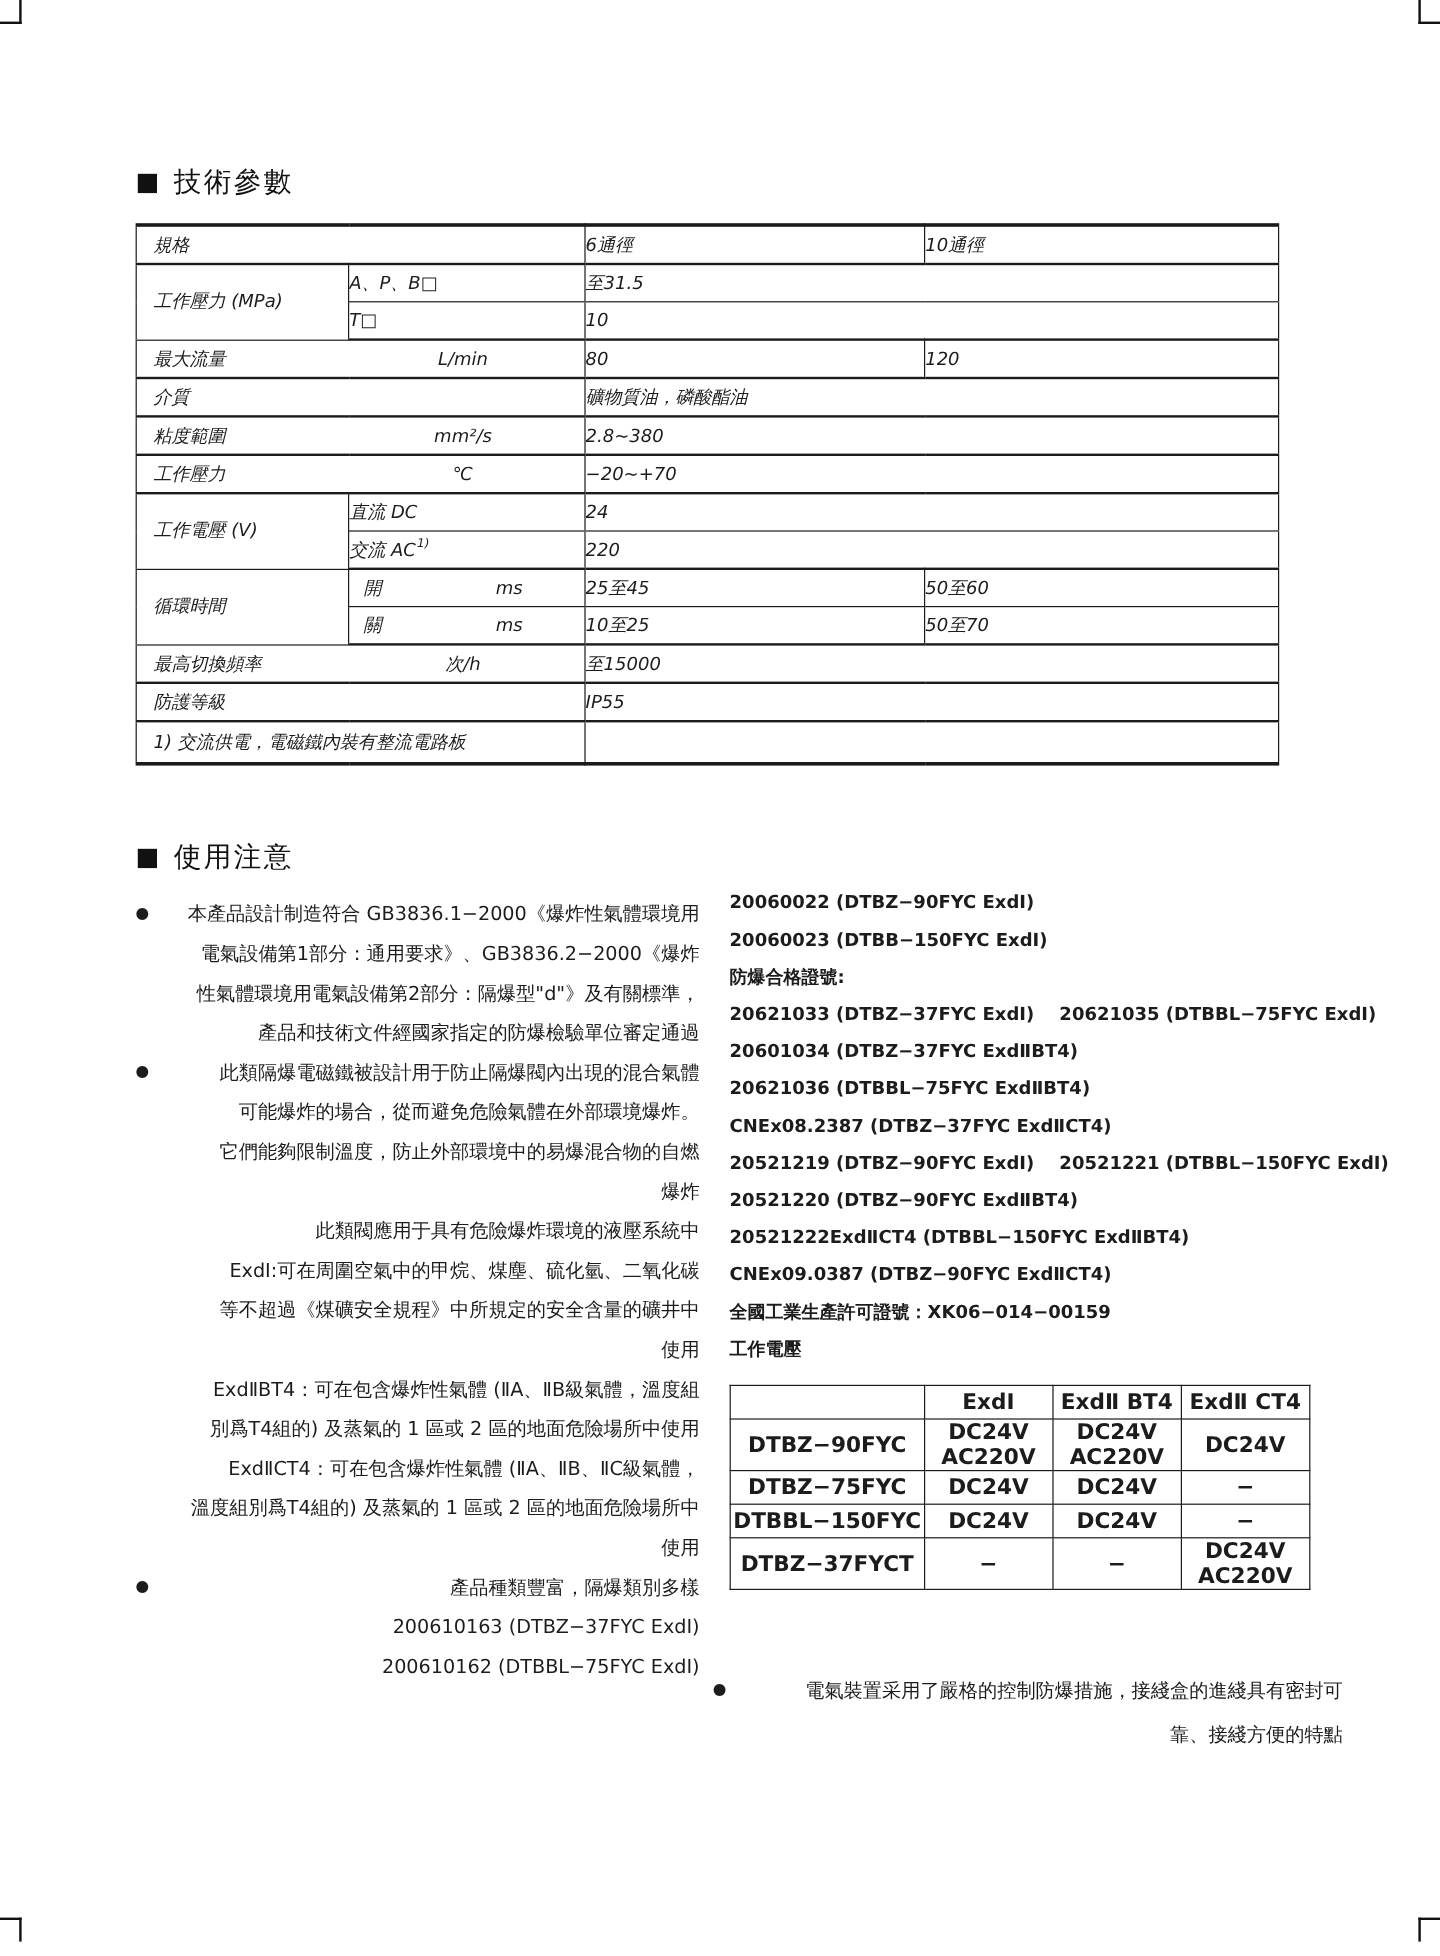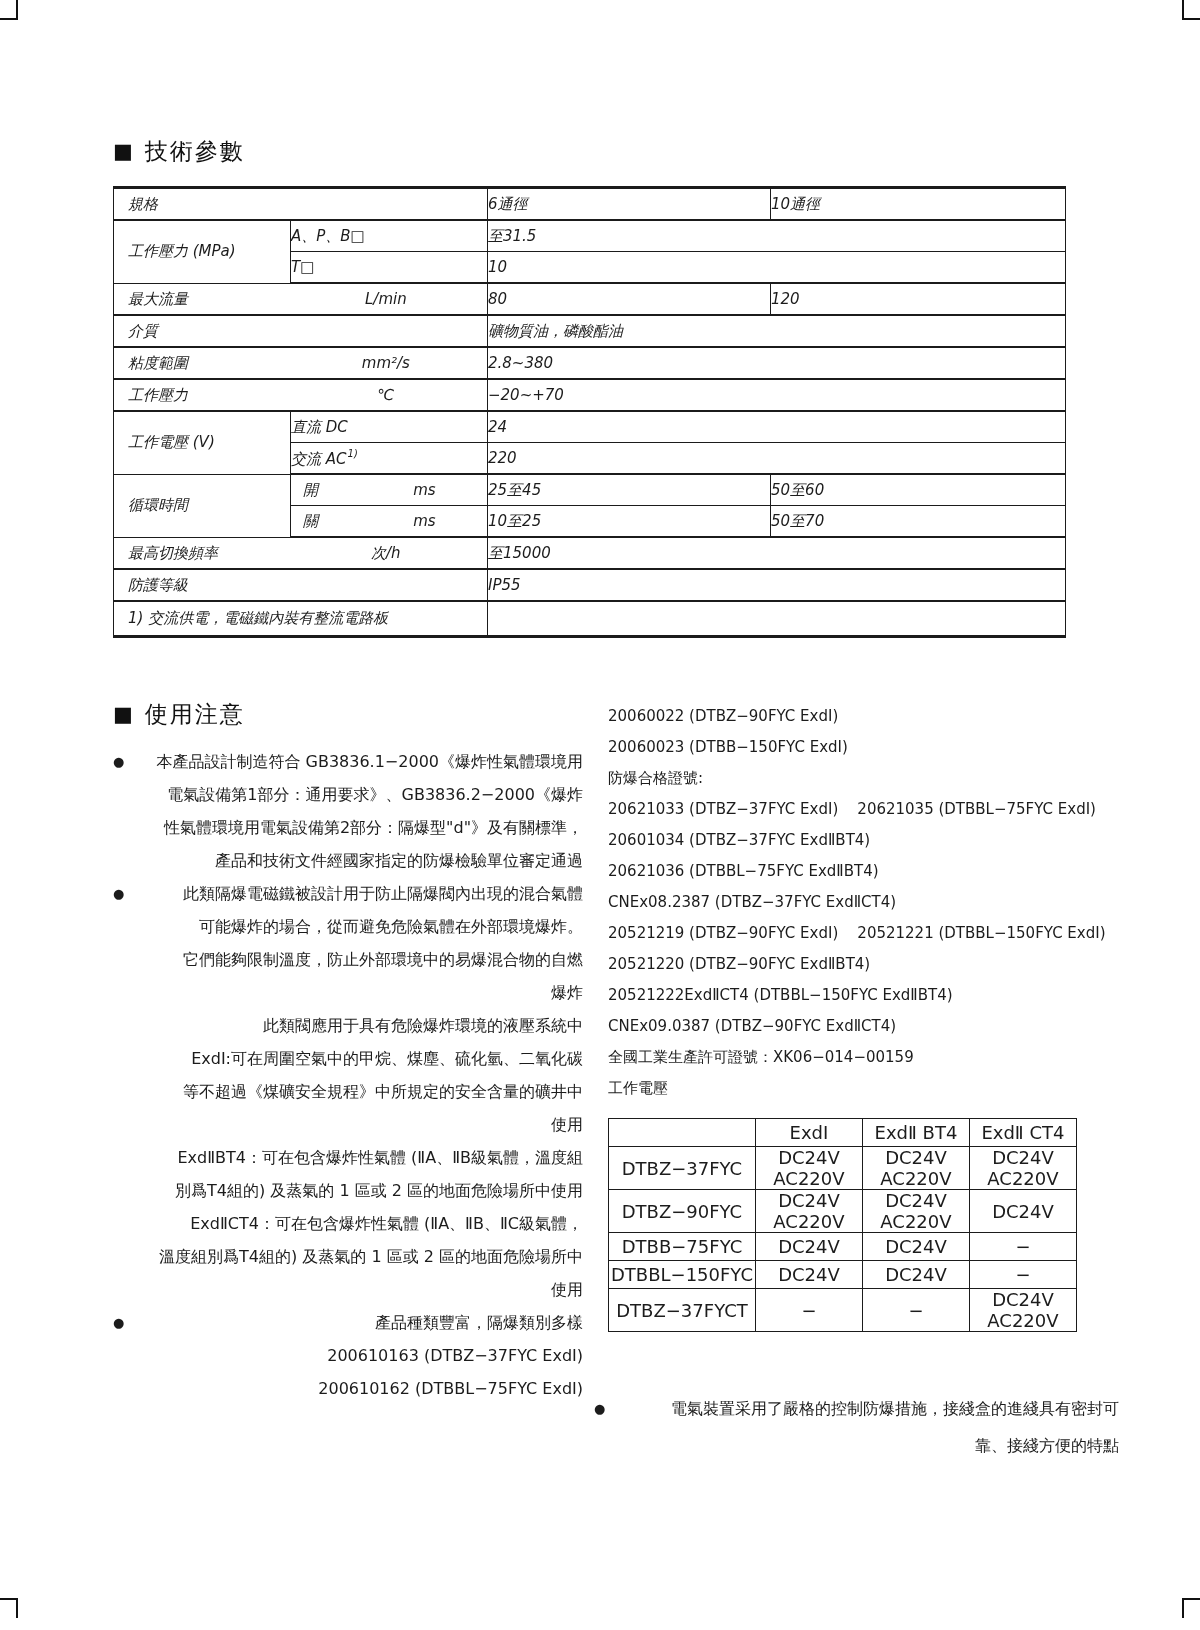--- a/index.html
+++ b/index.html
@@ -38,21 +38,21 @@
   .lu-l2{flex:0 0 30%;text-align:left;padding-left:12px;}
   .lu-u{flex:1;text-align:center;}
   sup.fnref{font-size:10px;vertical-align:7px;margin-left:1px;}
 
   
   #left-col{position:absolute;left:113px;top:745px;width:470px;font-size:16px;}
   .bullet{position:relative;padding-left:24px;}
   .bmark{position:absolute;left:0;top:0;font-size:13px;line-height:33px;}
   .lline{line-height:33px;white-space:pre;text-align:right;}
 
-  #right-col{position:absolute;left:608px;top:701px;width:510px;font-size:15px;}
+  #right-col{position:absolute;left:608px;top:737px;width:510px;font-size:15px;font-weight:bold;}
   .rline{line-height:31px;white-space:pre;}
 
   
   #volt-table{border-collapse:collapse;table-layout:fixed;font-size:18px;color:#1c1c1c;
               margin-top:14px;}
   #volt-table td{border:1px solid #1b1b1b;height:27px;text-align:center;padding:0 2px;overflow:hidden;}
 
   
   #final-note{position:absolute;left:594px;top:1390px;width:525px;font-size:16px;}
   #final-note .lline{line-height:37px;}
@@ -236,33 +236,27 @@
           <col style="width:107px">
       </colgroup>
       <tbody>
           <tr>
         <td></td>
         <td>ExdⅠ</td>
         <td>ExdⅡ BT4</td>
         <td>ExdⅡ CT4</td>
       </tr>
       <tr>
-        <td>DTBZ−37FYC</td>
-        <td>DC24V AC220V</td>
-        <td>DC24V AC220V</td>
-        <td>DC24V AC220V</td>
-      </tr>
-      <tr>
         <td>DTBZ−90FYC</td>
         <td>DC24V AC220V</td>
         <td>DC24V AC220V</td>
         <td>DC24V</td>
       </tr>
       <tr>
-        <td>DTBB−75FYC</td>
+        <td>DTBZ−75FYC</td>
         <td>DC24V</td>
         <td>DC24V</td>
         <td>−</td>
       </tr>
       <tr>
         <td>DTBBL−150FYC</td>
         <td>DC24V</td>
         <td>DC24V</td>
         <td>−</td>
       </tr>

